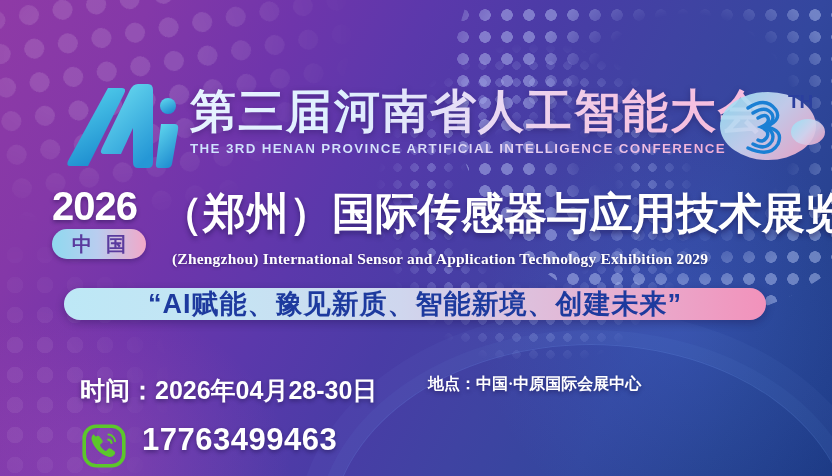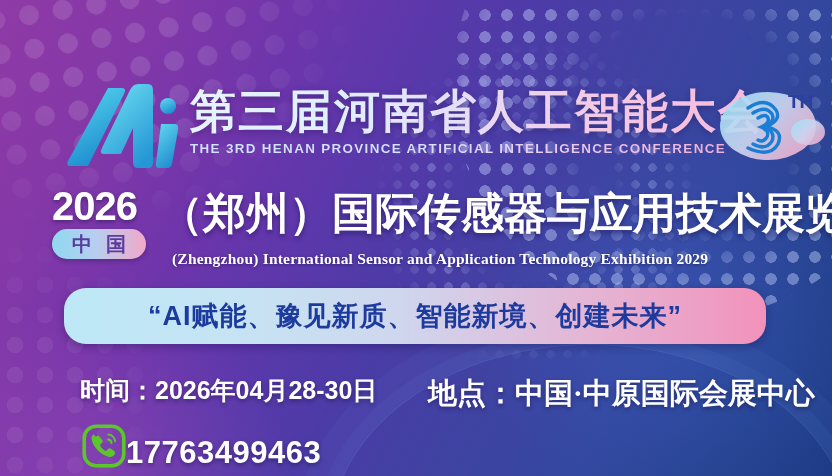--- a/index.html
+++ b/index.html
@@ -121,43 +121,43 @@
   }
   .exh-title-en{
     position:absolute;left:172px;top:250px;
     font-family:"Liberation Serif","DejaVu Serif",serif;
     font-size:15.5px;font-weight:700;color:#ffffff;letter-spacing:.2px;white-space:nowrap;
     text-shadow:0 1px 3px rgba(20,10,60,.5);
   }
 
   
   .slogan{
-    position:absolute;left:64px;top:288px;width:702px;height:56px;border-radius:22px;
+    position:absolute;left:64px;top:288px;width:702px;height:32px;border-radius:22px;
     background:linear-gradient(90deg,#bde8f6 0%,#c6e3f3 26%,#cfd6ee 48%,#e4b6d5 74%,#f292bb 100%);
     display:flex;align-items:center;justify-content:center;
     box-shadow:0 3px 8px rgba(20,10,60,.3);
   }
   .slogan span{
     font-size:27px;font-weight:700;color:#1d3a9e;letter-spacing:1px;line-height:1;white-space:nowrap;
   }
 
   
   .info-row{position:absolute;left:80px;top:374px;display:flex;}
   .info-date{
     font-size:25px;font-weight:700;color:#ffffff;white-space:nowrap;
     text-shadow:0 2px 4px rgba(20,10,60,.45);
   }
   .info-place{
     position:absolute;left:428px;top:374px;
-    font-size:29px;font-weight:700;color:#ffffff;white-space:nowrap;
+    font-size:16px;font-weight:700;color:#ffffff;white-space:nowrap;
     text-shadow:0 2px 4px rgba(20,10,60,.45);
     font-family:Liberation Serif, serif;
   }
 
-  .phone-row{position:absolute;left:82px;top:424px;display:flex;align-items:flex-end;}
+  .phone-row{position:absolute;left:82px;top:424px;display:flex;align-items:flex-start;gap:16px;}
   .phone-icon{width:44px;height:44px;flex:none;}
   .phone-icon svg{display:block;width:44px;height:44px;}
   .phone-num{
     font-size:31px;font-weight:700;color:#ffffff;letter-spacing:.5px;line-height:1;
     text-shadow:0 2px 4px rgba(20,10,60,.45);
   }
 </style>
 </head>
 <body>
 

